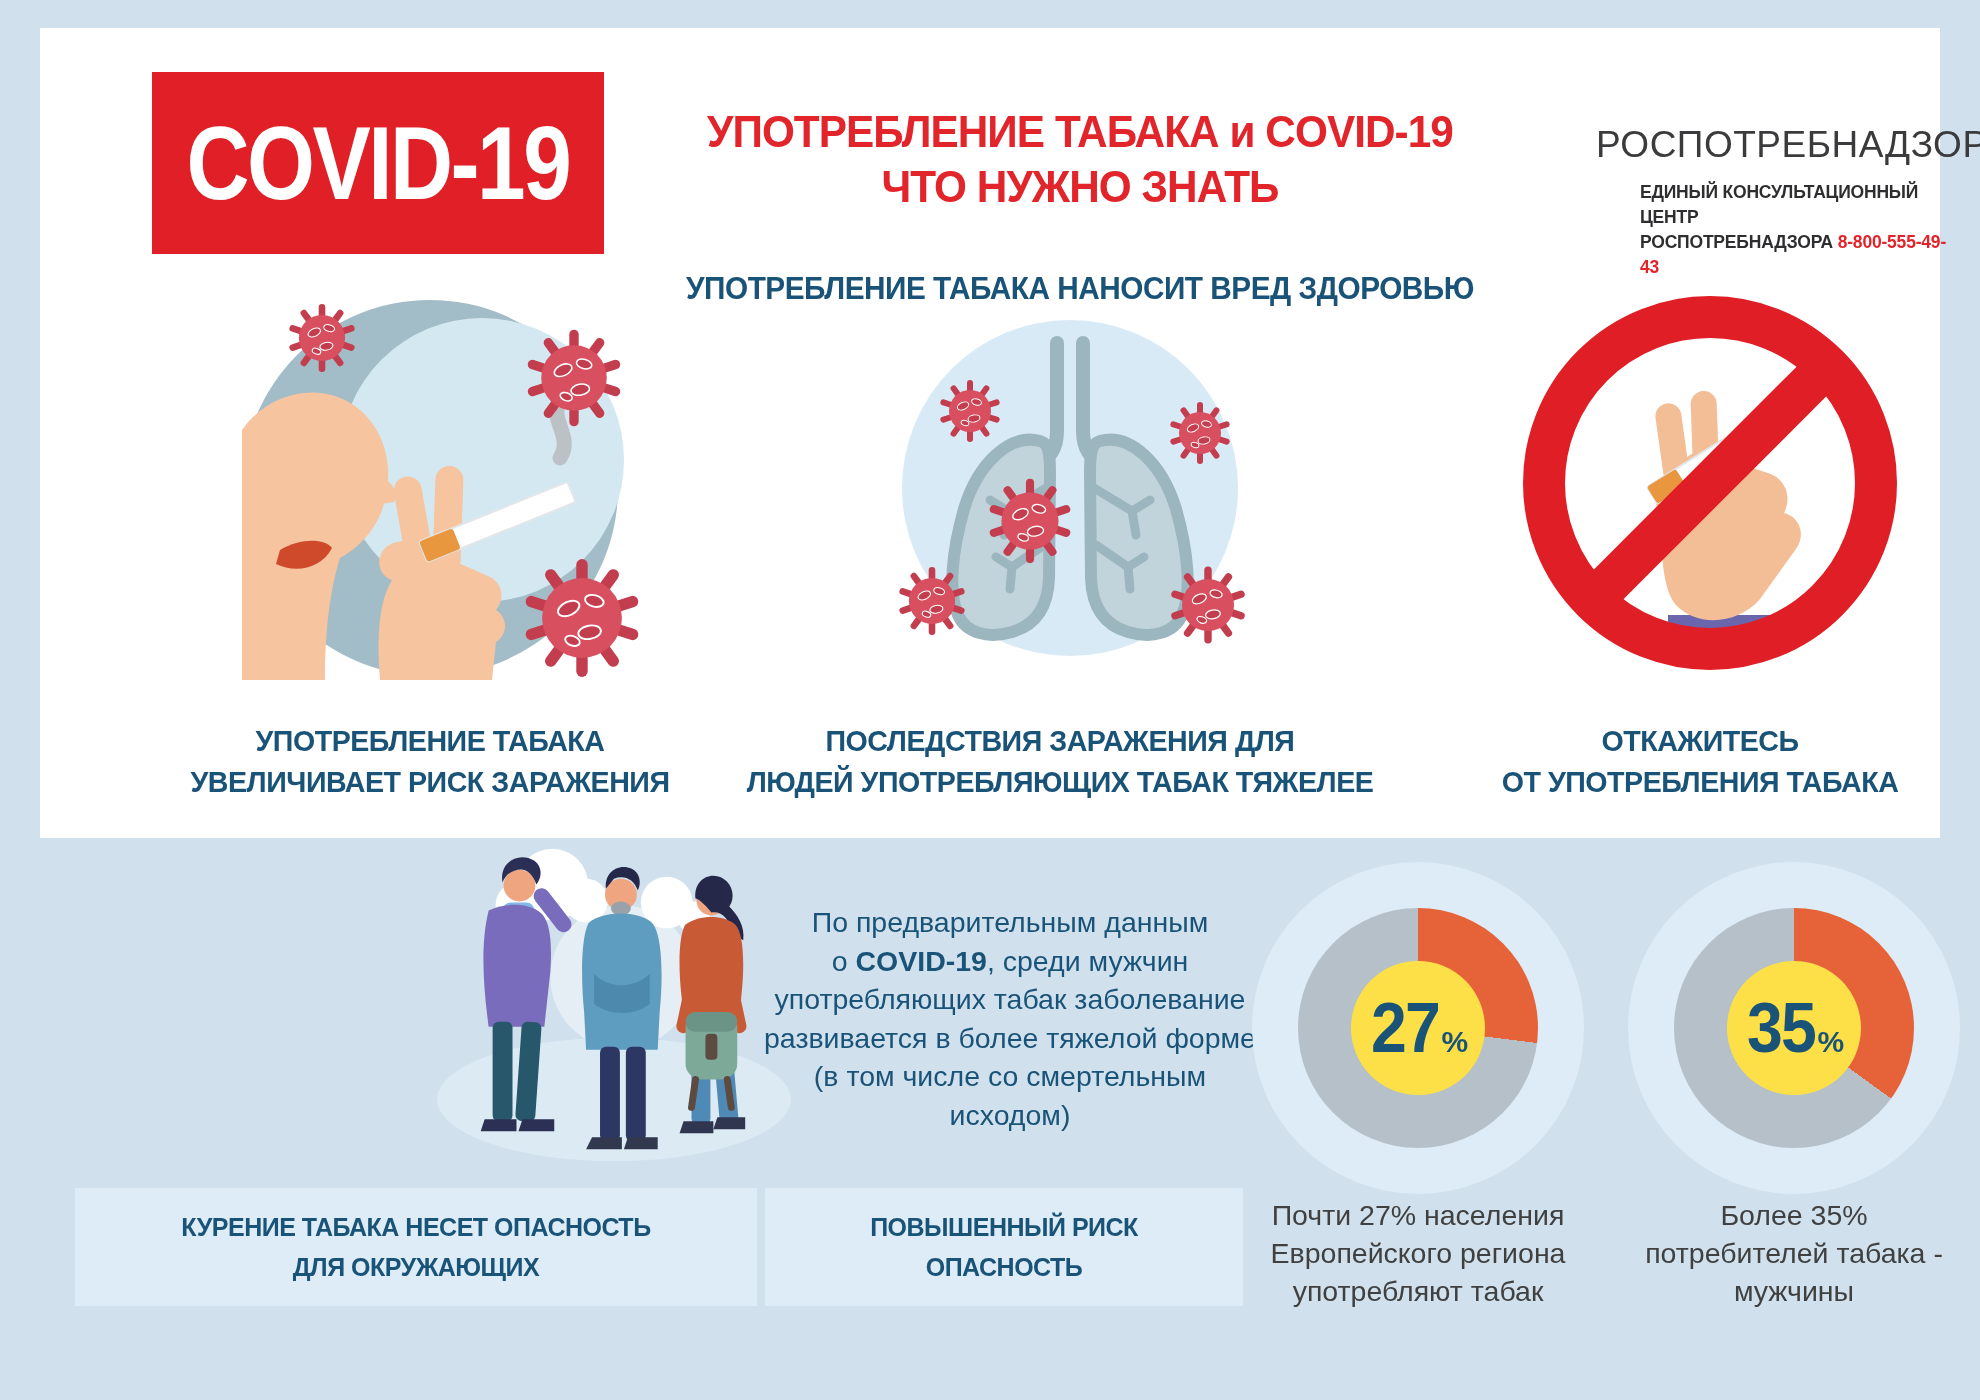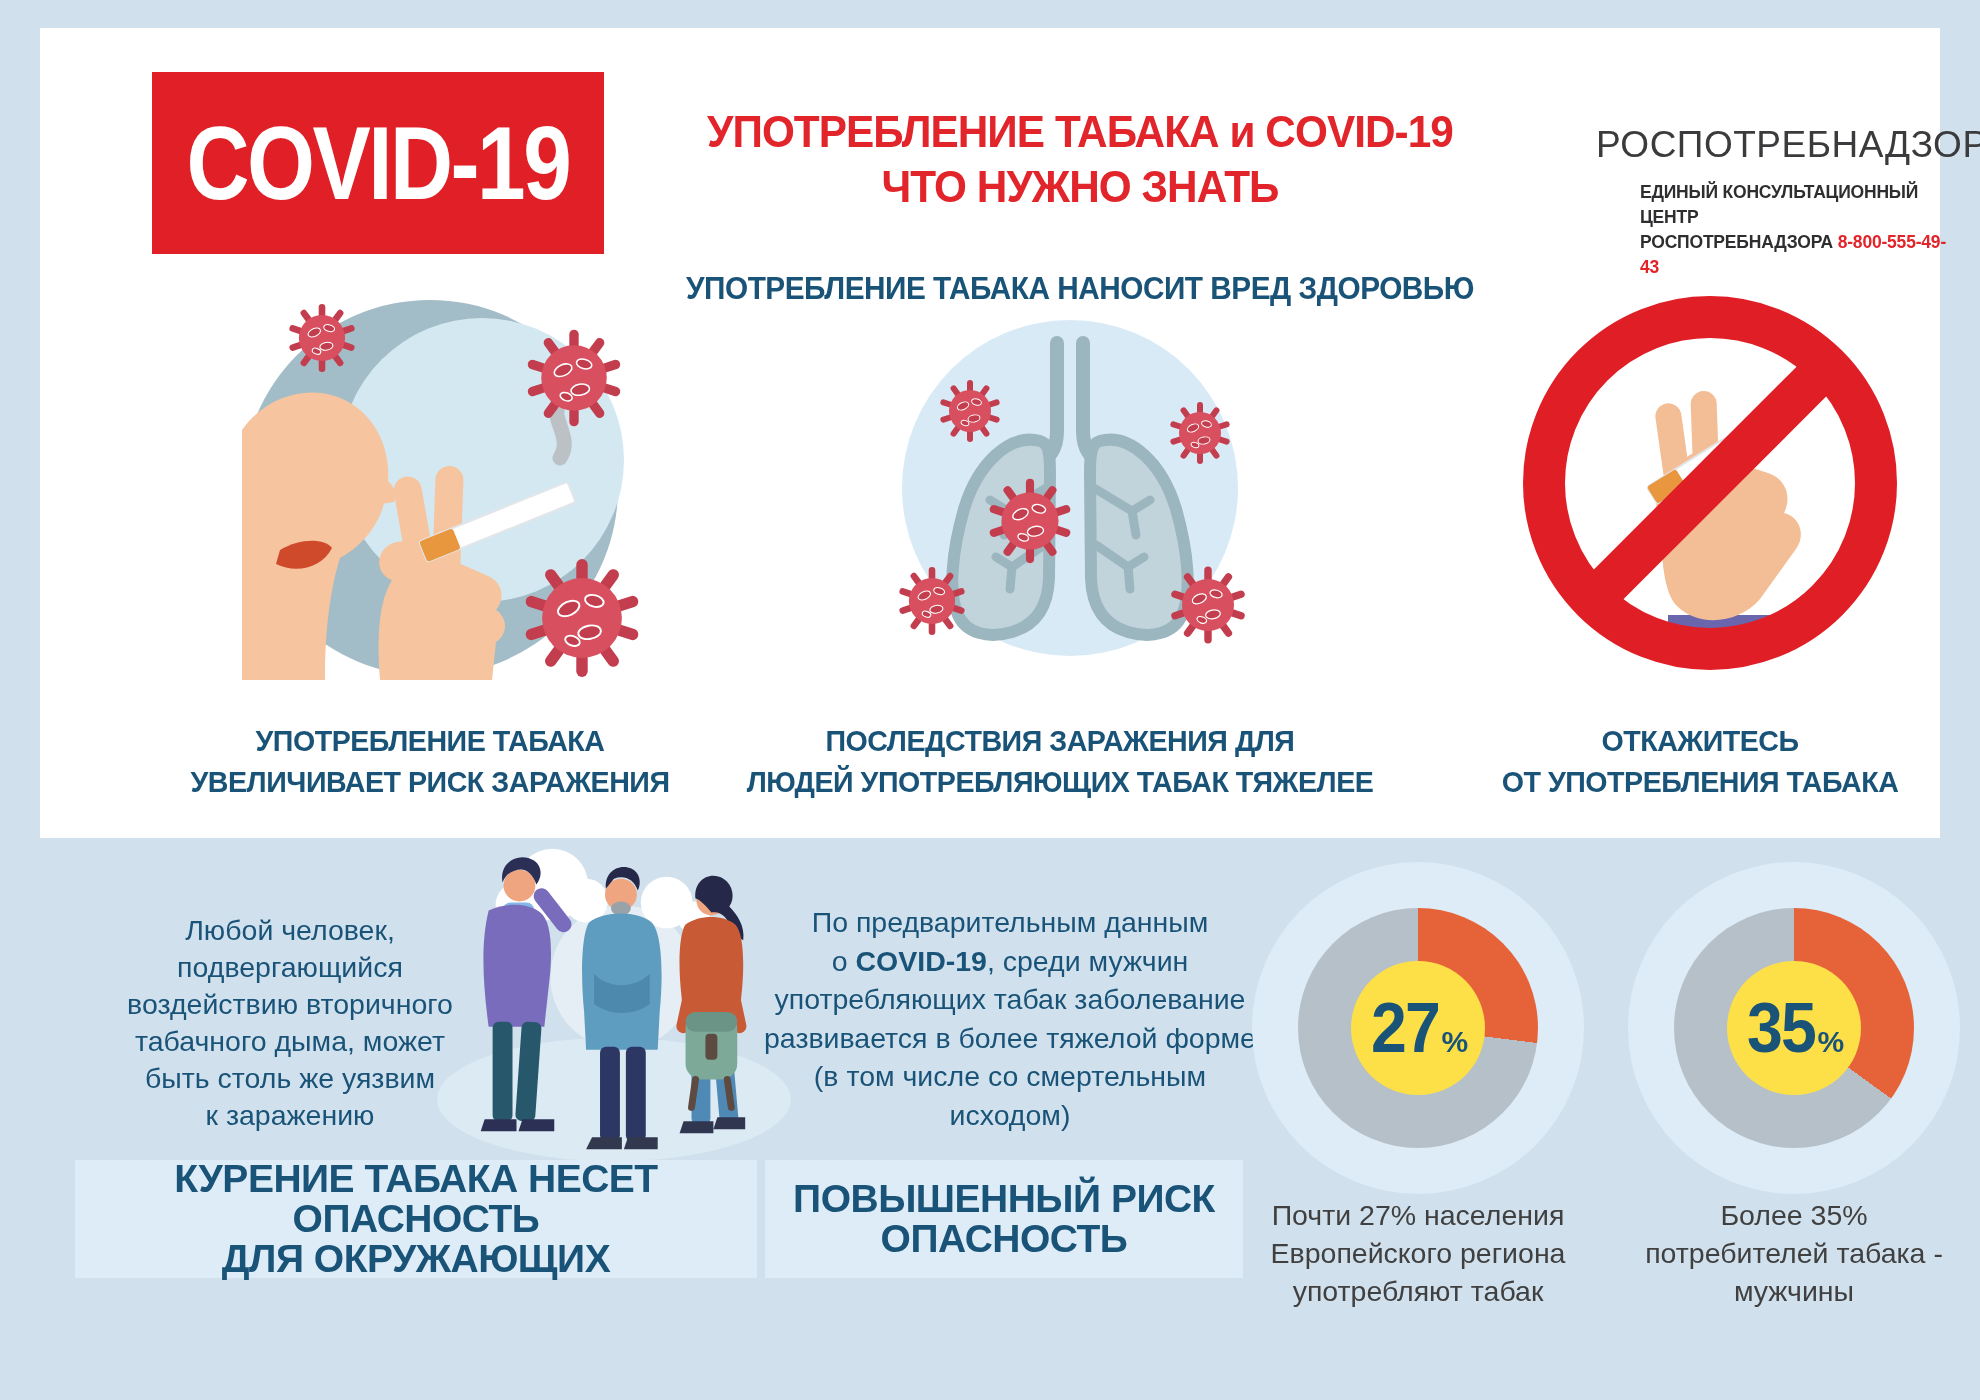--- a/index.html
+++ b/index.html
@@ -36,23 +36,23 @@
   .cap2 { left:690px; width:660px; }
   .cap3 { left:1390px; width:540px; }
 
   .para { position:absolute; text-align:center; color:#1a5378; font-size:28.5px; }
   .para-left { left:70px; top:912px; width:440px; line-height:37px; }
   .para-mid  { left:725px; top:903px; width:570px; line-height:38.5px; }
   .para b { font-weight:bold; }
 
   .people { position:absolute; left:425px; top:822px; width:358px; height:345px; }
 
-  .info-box { position:absolute; top:1160px; height:118px; background:#ddecf7;
+  .info-box { position:absolute; top:1188px; height:118px; background:#ddecf7;
               display:flex; flex-direction:column; align-items:center; justify-content:center;
-              text-align:center; color:#1a5378; font-weight:bold; font-size:39px; line-height:40px;
+              text-align:center; color:#1a5378; font-weight:bold; font-size:25px; line-height:40px;
               letter-spacing:-0.5px; }
   .box-left { left:75px; width:682px; }
   .box-mid  { left:765px; width:478px; }
 
   .chart { position:absolute; top:862px; width:332px; height:332px; }
   .chart-1 { left:1252px; }
   .chart-2 { left:1628px; }
   .halo { position:absolute; inset:0; border-radius:50%; background:#ddecf7; }
   .donut { position:absolute; left:46px; top:46px; width:240px; height:240px; border-radius:50%; }
   .hole { position:absolute; left:99px; top:99px; width:134px; height:134px; border-radius:50%; background:#fde047;
@@ -179,28 +179,20 @@
     <div class="fig-caption cap2">
       <div>ПОСЛЕДСТВИЯ ЗАРАЖЕНИЯ ДЛЯ</div>
       <div>ЛЮДЕЙ УПОТРЕБЛЯЮЩИХ ТАБАК ТЯЖЕЛЕЕ</div>
     </div>
     <div class="fig-caption cap3">
       <div>ОТКАЖИТЕСЬ</div>
       <div>ОТ УПОТРЕБЛЕНИЯ ТАБАКА</div>
     </div>
   </div>
 
-  <div class="para para-left">
-    <div>Любой человек,</div>
-    <div>подвергающийся</div>
-    <div>воздействию вторичного</div>
-    <div>табачного дыма, может</div>
-    <div>быть столь же уязвим</div>
-    <div>к заражению</div>
-  </div>
 
   <svg class="people" viewBox="0 0 360 345">
     <ellipse cx="190" cy="278" rx="178" ry="62" fill="#dceaf3"></ellipse>
     <g fill="#ffffff">
       <circle cx="128" cy="62" r="36"></circle>
       <circle cx="93" cy="82" r="22"></circle>
       <circle cx="162" cy="78" r="22"></circle>
       <circle cx="243" cy="80" r="26"></circle>
       <circle cx="270" cy="95" r="16"></circle>
     </g>

